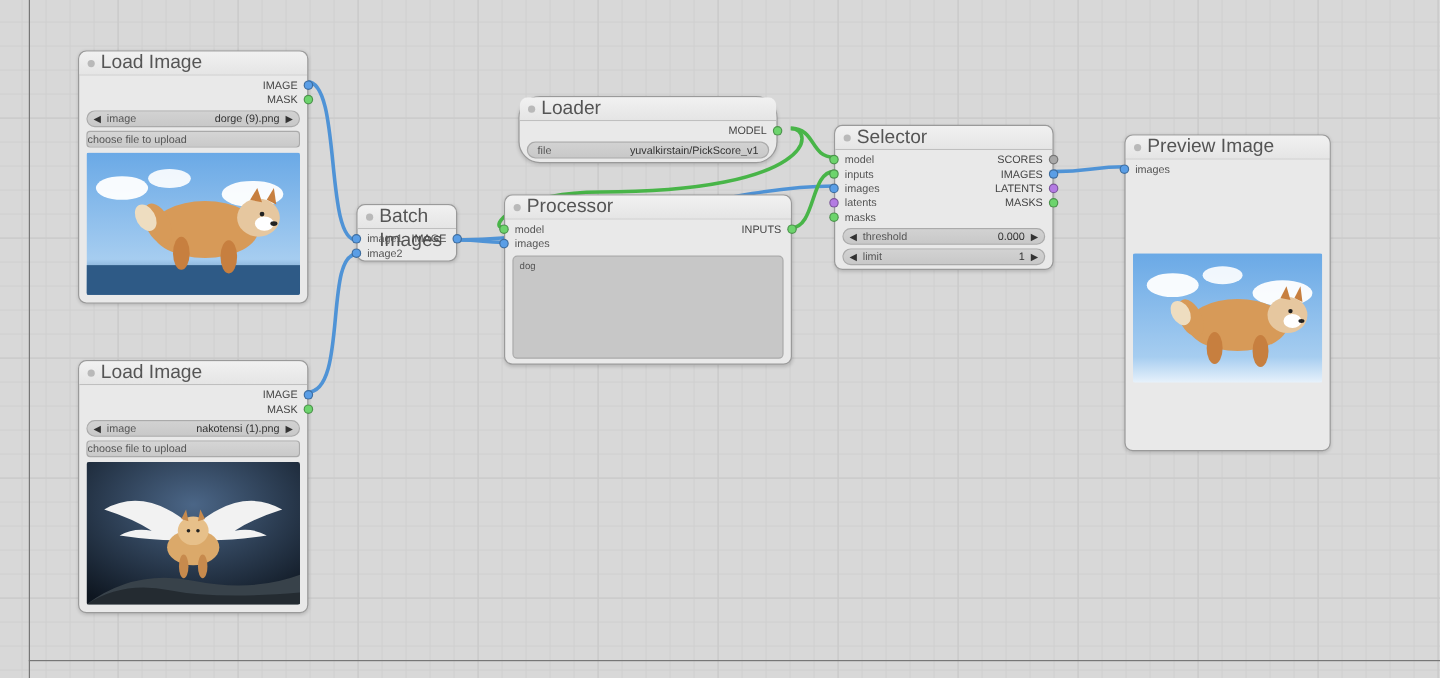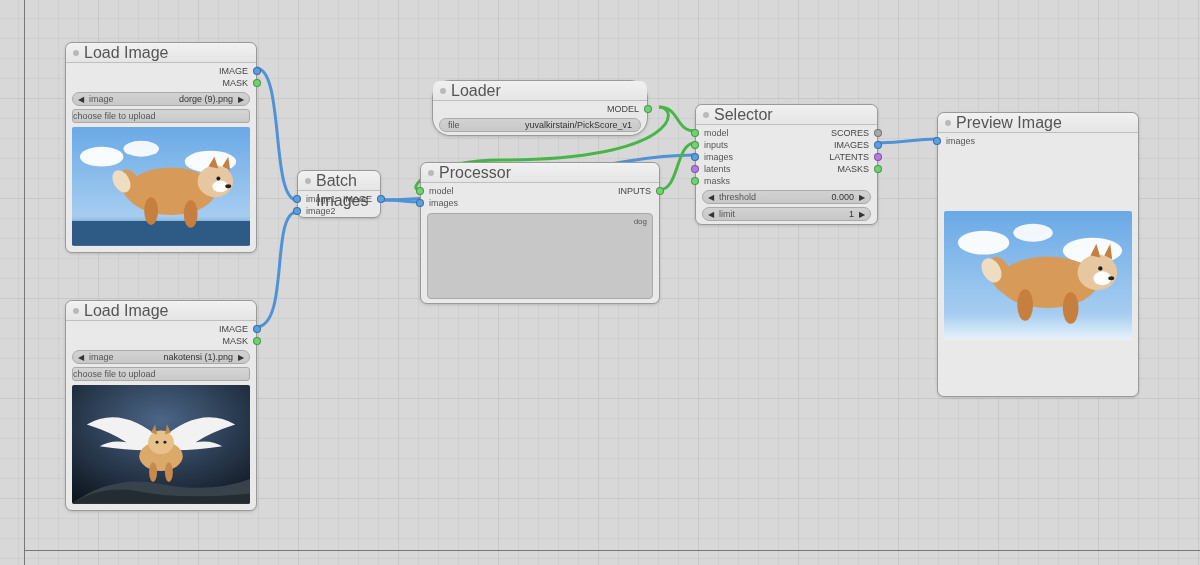--- a/index.html
+++ b/index.html
@@ -215,21 +215,21 @@
       <span class="port left green"></span>
       <span class="label-left">model</span>
       <span class="label-right">INPUTS</span>
       <span class="port right green"></span>
     </div>
     <div class="io">
       <span class="port left blue"></span>
       <span class="label-left">images</span>
     </div>
   </div>
-  <div class="textarea" style="height:86px;text-align:right;">dog</div>
+  <div class="textarea" style="height:86px;">dog</div>
 </div>
 
 <div class="node" style="left:695px; top:104px; width:183px;">
   <div class="node-title">Selector</div>
   <div class="ios">
     <div class="io">
       <span class="port left green"></span>
       <span class="label-left">model</span>
       <span class="label-right">SCORES</span>
       <span class="port right gray"></span>
@@ -264,21 +264,21 @@
     <span class="arrow">▶</span>
   </div>
   <div class="widget">
     <span class="arrow">◀</span>
     <span class="wlabel">limit</span>
     <span class="wval">1</span>
     <span class="arrow">▶</span>
   </div>
 </div>
 
-<div class="node" style="left:937px; top:112px; width:202px;">
+<div class="node" style="left:937px; top:112px; width:172px;">
   <div class="node-title">Preview Image</div>
   <div class="ios">
     <div class="io">
       <span class="port left blue"></span>
       <span class="label-left">images</span>
     </div>
   </div>
   <div style="height:60px"></div>
   <div class="img-preview">
     <svg viewBox="0 0 190 130">

